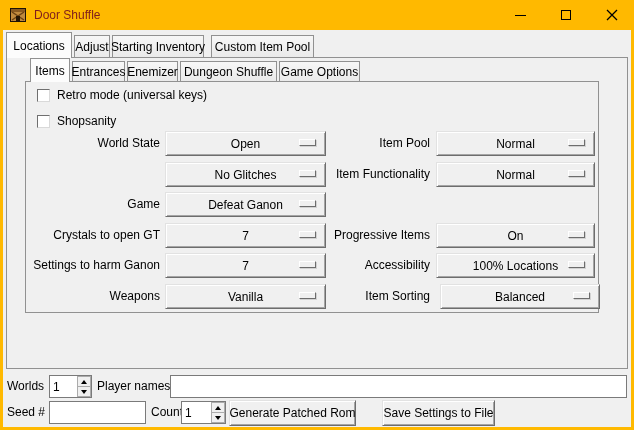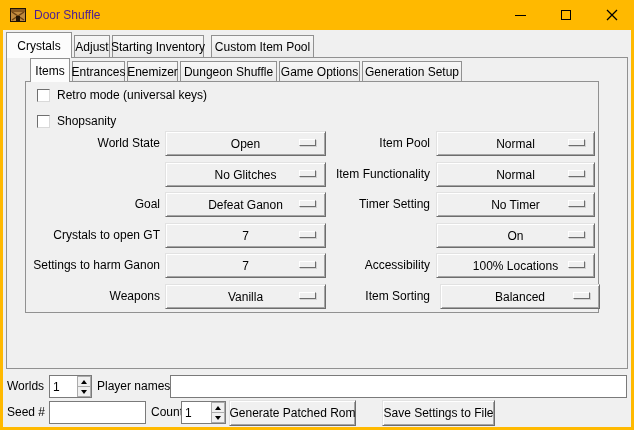--- a/index.html
+++ b/index.html
@@ -6,21 +6,21 @@
   html,body { background:#ffffff; }
   body { font-family:"Liberation Sans","DejaVu Sans",sans-serif; color:#000; }
 
   #window {
     position:relative; width:634px; height:430px;
     background:#ffb900; overflow:hidden;
     font-size:12px;
   }
   .titlebar { position:absolute; left:0; top:0; width:634px; height:30px; background:#ffb900; }
   .app-icon { position:absolute; left:10px; top:7px; width:16px; height:16px; }
-  .win-title { position:absolute; left:34px; top:0; height:30px; line-height:30px; font-size:12px; color:#4c1d95; white-space:nowrap; }
+  .win-title { position:absolute; left:34px; top:0; height:30px; line-height:30px; font-size:12px; color:#7f1d1d; white-space:nowrap; }
   .winbtn { position:absolute; top:0; width:46px; height:30px; display:flex; align-items:center; justify-content:center; }
   .winbtn.min { left:497px; }
   .winbtn.max { left:543px; }
   .winbtn.close { left:589px; }
   .glyph-min { width:11px; height:1px; background:#000; }
   .glyph-max { width:10px; height:10px; border:1px solid #000; }
 
   .content-bg { position:absolute; left:3px; top:30px; width:628px; height:397px; background:#f0f0f0; }
 
   .page { position:absolute; background:#f0f0f0; border:1px solid #919191; }
@@ -99,21 +99,21 @@
       <svg width="12" height="12" viewBox="0 0 12 12">
         <path d="M1 1 L11 11 M11 1 L1 11" stroke="#000" stroke-width="1.3"></path>
       </svg>
     </div>
   </div>
 
   <div class="content-bg"></div>
 
   <div class="page outer-page"></div>
   <div class="tab main sel" style="left:6px;width:66px;">
-      <span>Crystals</span>
+      <span>Locations</span>
     </div>
   <div class="tab main" style="left:74px;width:36px;">
       <span>Adjust</span>
     </div>
   <div class="tab main" style="left:112px;width:92px;">
       <span>Starting Inventory</span>
     </div>
   <div class="tab main" style="left:211px;width:103px;">
       <span>Custom Item Pool</span>
     </div>
@@ -126,40 +126,37 @@
       <span>Entrances</span>
     </div>
   <div class="tab sub" style="left:127px;width:51px;">
       <span>Enemizer</span>
     </div>
   <div class="tab sub" style="left:180px;width:97px;">
       <span>Dungeon Shuffle</span>
     </div>
   <div class="tab sub" style="left:279px;width:81px;">
       <span>Game Options</span>
-    </div>
-  <div class="tab sub" style="left:362px;width:100px;">
-      <span>Generation Setup</span>
     </div>
 
   <div class="cb-box" style="left:37px;top:89px;"></div>
   <div class="cb-label" style="left:57px;top:88px;">Retro mode (universal keys)</div>
   <div class="cb-box" style="left:37px;top:115px;"></div>
   <div class="cb-label" style="left:57px;top:114px;">Shopsanity</div>
 
   <div class="opt-label" style="left:28px;top:131px;">World State</div>
   <div class="optmenu tk-raised" style="left:165px;top:131px;width:161px;">
     <span class="opt-value">Open</span>
     <span class="opt-indicator"></span>
   </div>
   <div class="optmenu tk-raised" style="left:165px;top:162px;width:161px;">
     <span class="opt-value">No Glitches</span>
     <span class="opt-indicator"></span>
   </div>
-  <div class="opt-label" style="left:28px;top:192px;">Goal</div>
+  <div class="opt-label" style="left:28px;top:192px;">Game</div>
   <div class="optmenu tk-raised" style="left:165px;top:192px;width:161px;">
     <span class="opt-value">Defeat Ganon</span>
     <span class="opt-indicator"></span>
   </div>
   <div class="opt-label" style="left:28px;top:223px;">Crystals to open GT</div>
   <div class="optmenu tk-raised" style="left:165px;top:223px;width:161px;">
     <span class="opt-value">7</span>
     <span class="opt-indicator"></span>
   </div>
   <div class="opt-label" style="left:28px;top:253px;">Settings to harm Ganon</div>
@@ -176,25 +173,21 @@
   <div class="opt-label" style="left:298px;top:131px;">Item Pool</div>
   <div class="optmenu tk-raised" style="left:436px;top:131px;width:159px;">
     <span class="opt-value">Normal</span>
     <span class="opt-indicator"></span>
   </div>
   <div class="opt-label" style="left:298px;top:162px;">Item Functionality</div>
   <div class="optmenu tk-raised" style="left:436px;top:162px;width:159px;">
     <span class="opt-value">Normal</span>
     <span class="opt-indicator"></span>
   </div>
-  <div class="opt-label" style="left:298px;top:192px;">Timer Setting</div>
-  <div class="optmenu tk-raised" style="left:436px;top:192px;width:159px;">
-    <span class="opt-value">No Timer</span>
-    <span class="opt-indicator"></span>
-  </div>
+  <div class="opt-label" style="left:298px;top:223px;">Progressive Items</div>
   <div class="optmenu tk-raised" style="left:436px;top:223px;width:159px;">
     <span class="opt-value">On</span>
     <span class="opt-indicator"></span>
   </div>
   <div class="opt-label" style="left:298px;top:253px;">Accessibility</div>
   <div class="optmenu tk-raised" style="left:436px;top:253px;width:159px;">
     <span class="opt-value">100% Locations</span>
     <span class="opt-indicator"></span>
   </div>
   <div class="opt-label" style="left:298px;top:284px;">Item Sorting</div>

